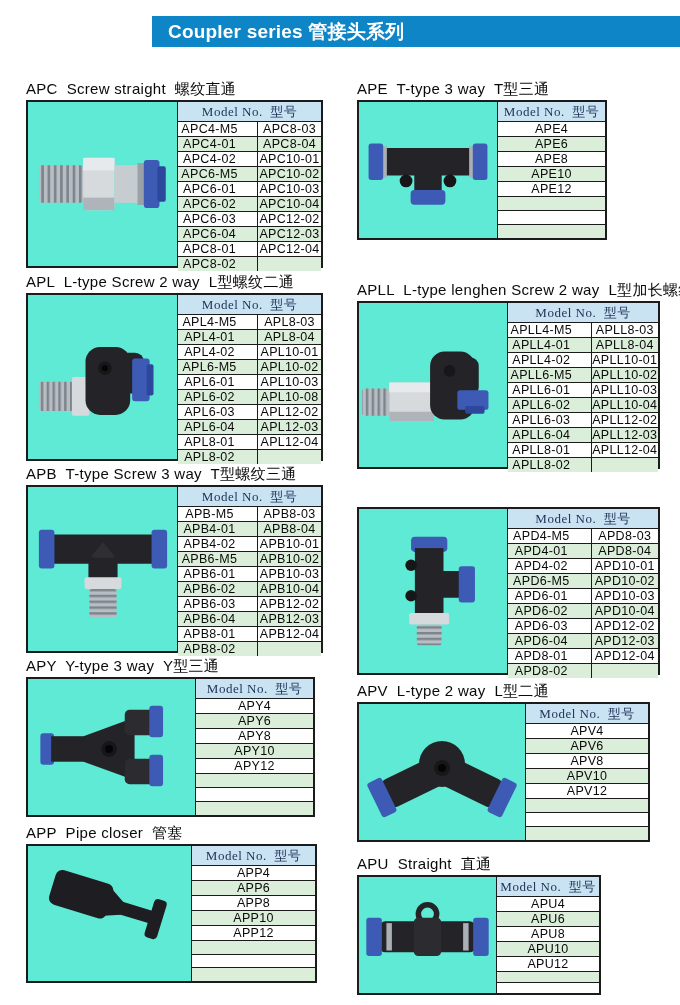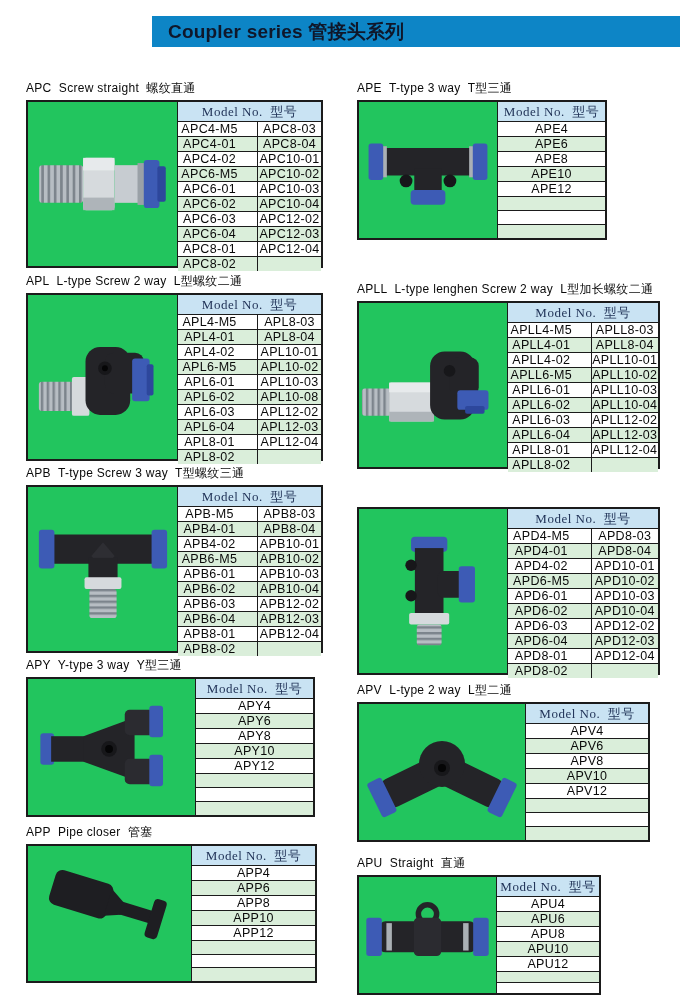--- a/index.html
+++ b/index.html
@@ -1,26 +1,26 @@
 <!DOCTYPE html>
 <html><head>
 <meta charset="utf-8">
 <style>
   html,body{margin:0;padding:0;background:#e8e8e8;}
   #page{position:relative;width:680px;height:1005px;background:#ffffff;
         font-family:"Liberation Sans","DejaVu Sans",sans-serif;overflow:hidden;}
   
   .banner{position:absolute;left:152px;top:16px;width:528px;height:31px;
-          background:#0d85c6;color:#0f172a;font-weight:bold;font-size:19px;
+          background:#0d85c6;color:#ffffff;font-weight:bold;font-size:19px;
           line-height:31px;padding-left:16px;box-sizing:border-box;letter-spacing:0.2px;
           white-space:pre;}
   
-  .section-title{position:absolute;font-size:12px;color:#0a0a0a;letter-spacing:0.3px;
+  .section-title{position:absolute;font-size:15px;color:#0a0a0a;letter-spacing:0.3px;
                  white-space:pre;}
-  .box{position:absolute;border:2px solid #1b1b1b;background:#22c55e;
+  .box{position:absolute;border:2px solid #1b1b1b;background:#5eead4;
        display:flex;box-sizing:border-box;}
   .photo{flex:1;display:flex;align-items:center;justify-content:center;overflow:hidden;}
   .vtable{display:flex;flex-direction:column;border-left:1.5px solid #1b1b1b;
           box-sizing:border-box;height:100%;}
   .thead{flex:0 0 19px;background:#c9e3f3;border-bottom:1px solid #1b1b1b;
          font-family:"Liberation Serif","DejaVu Serif",serif;font-size:13px;
          color:#1e3055;display:flex;align-items:center;justify-content:center;
          letter-spacing:0.5px;white-space:pre;}
   .trow{flex:1;display:flex;background:#ffffff;}
   .trow + .trow{border-top:1px solid #1b1b1b;}

